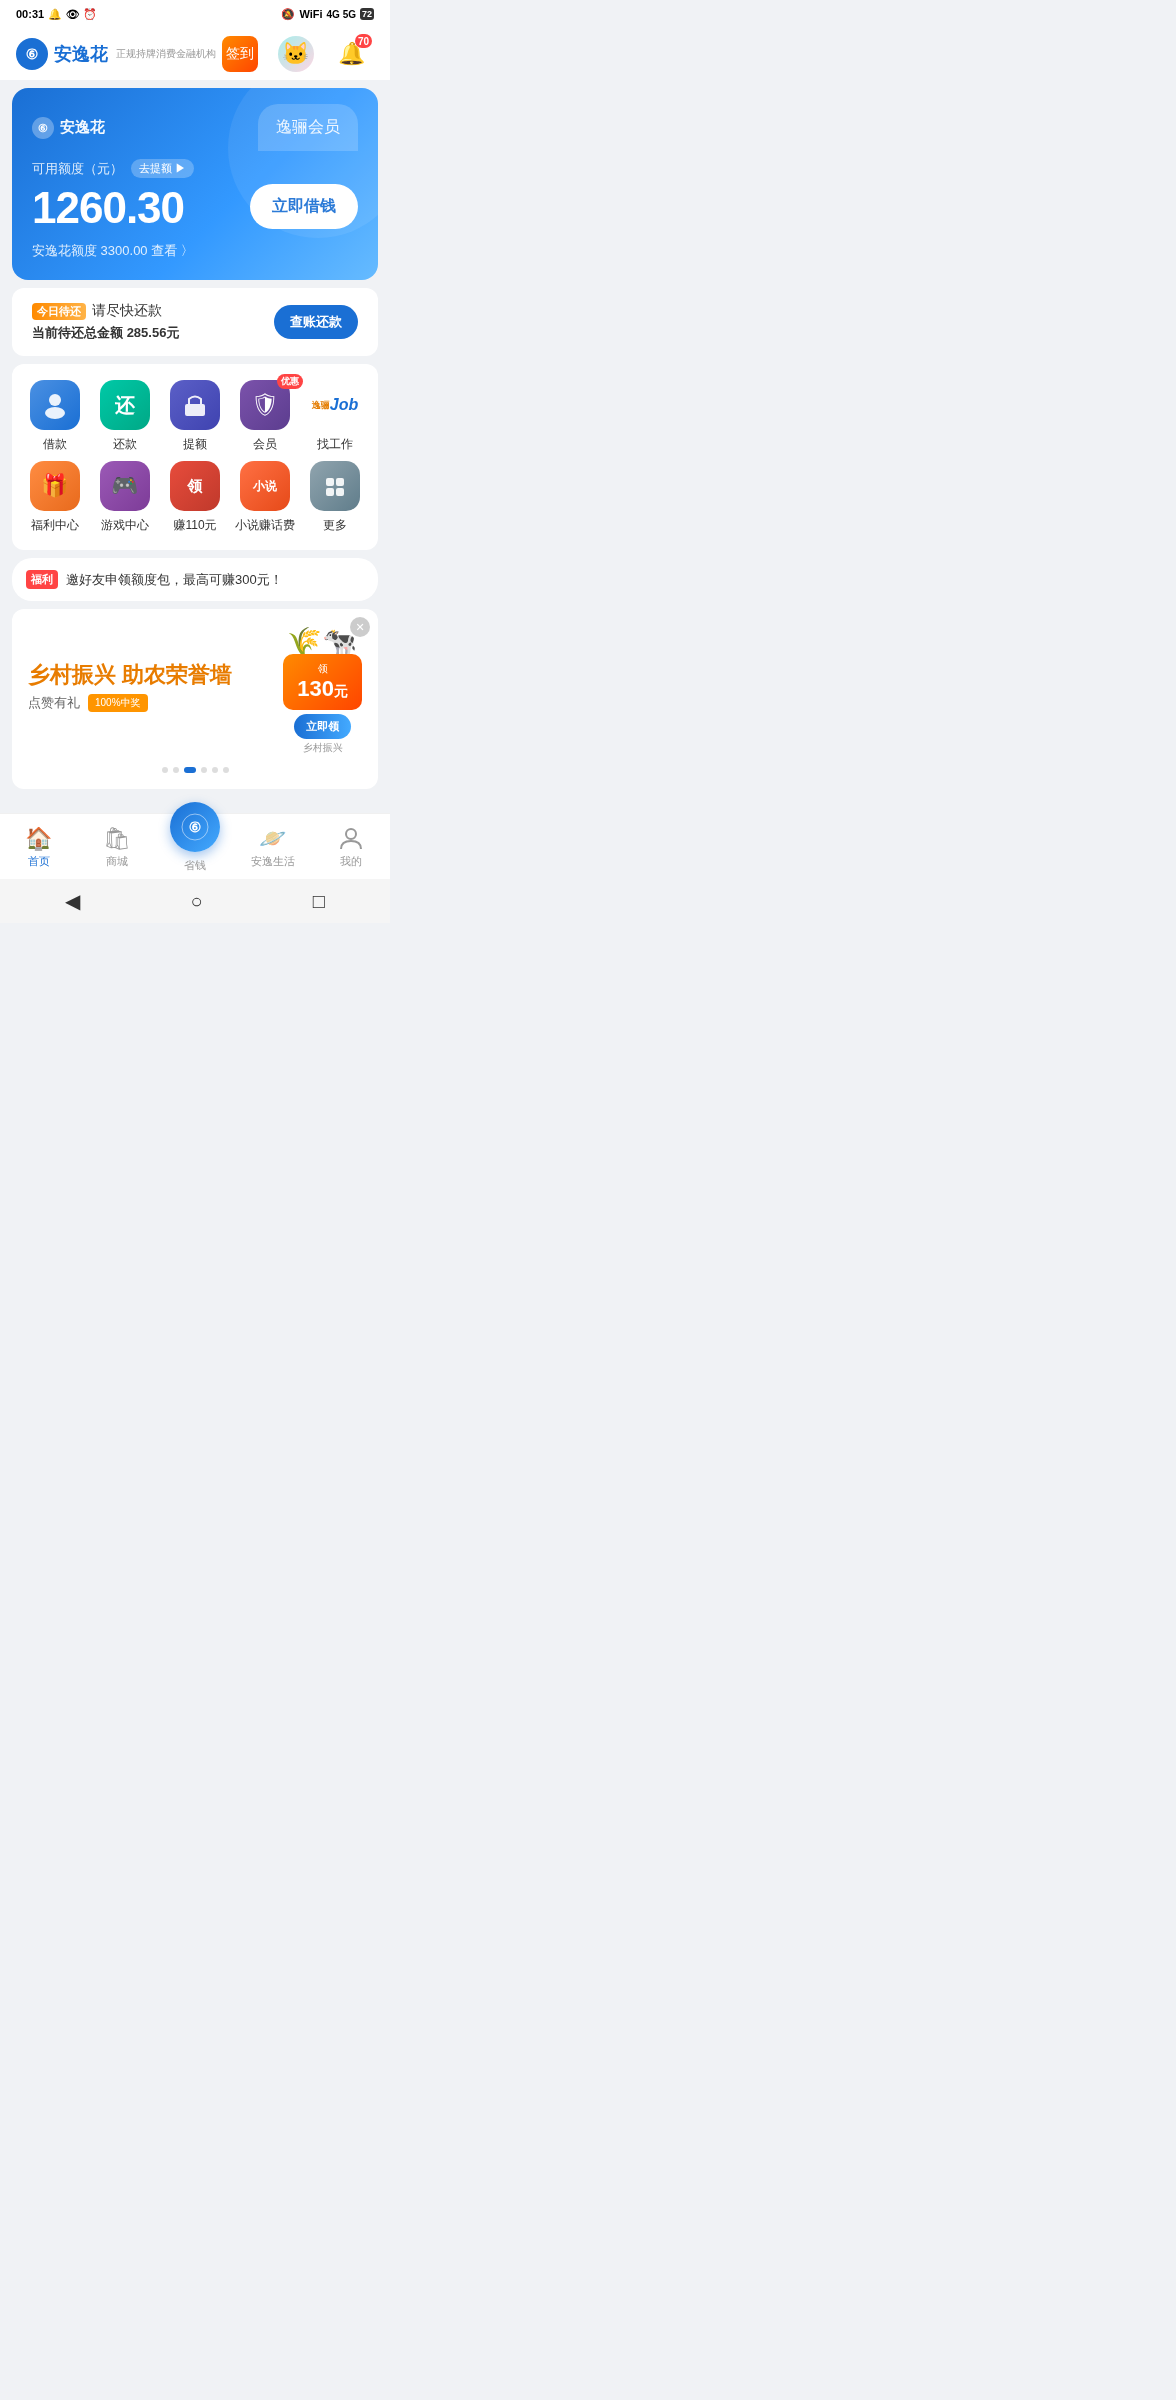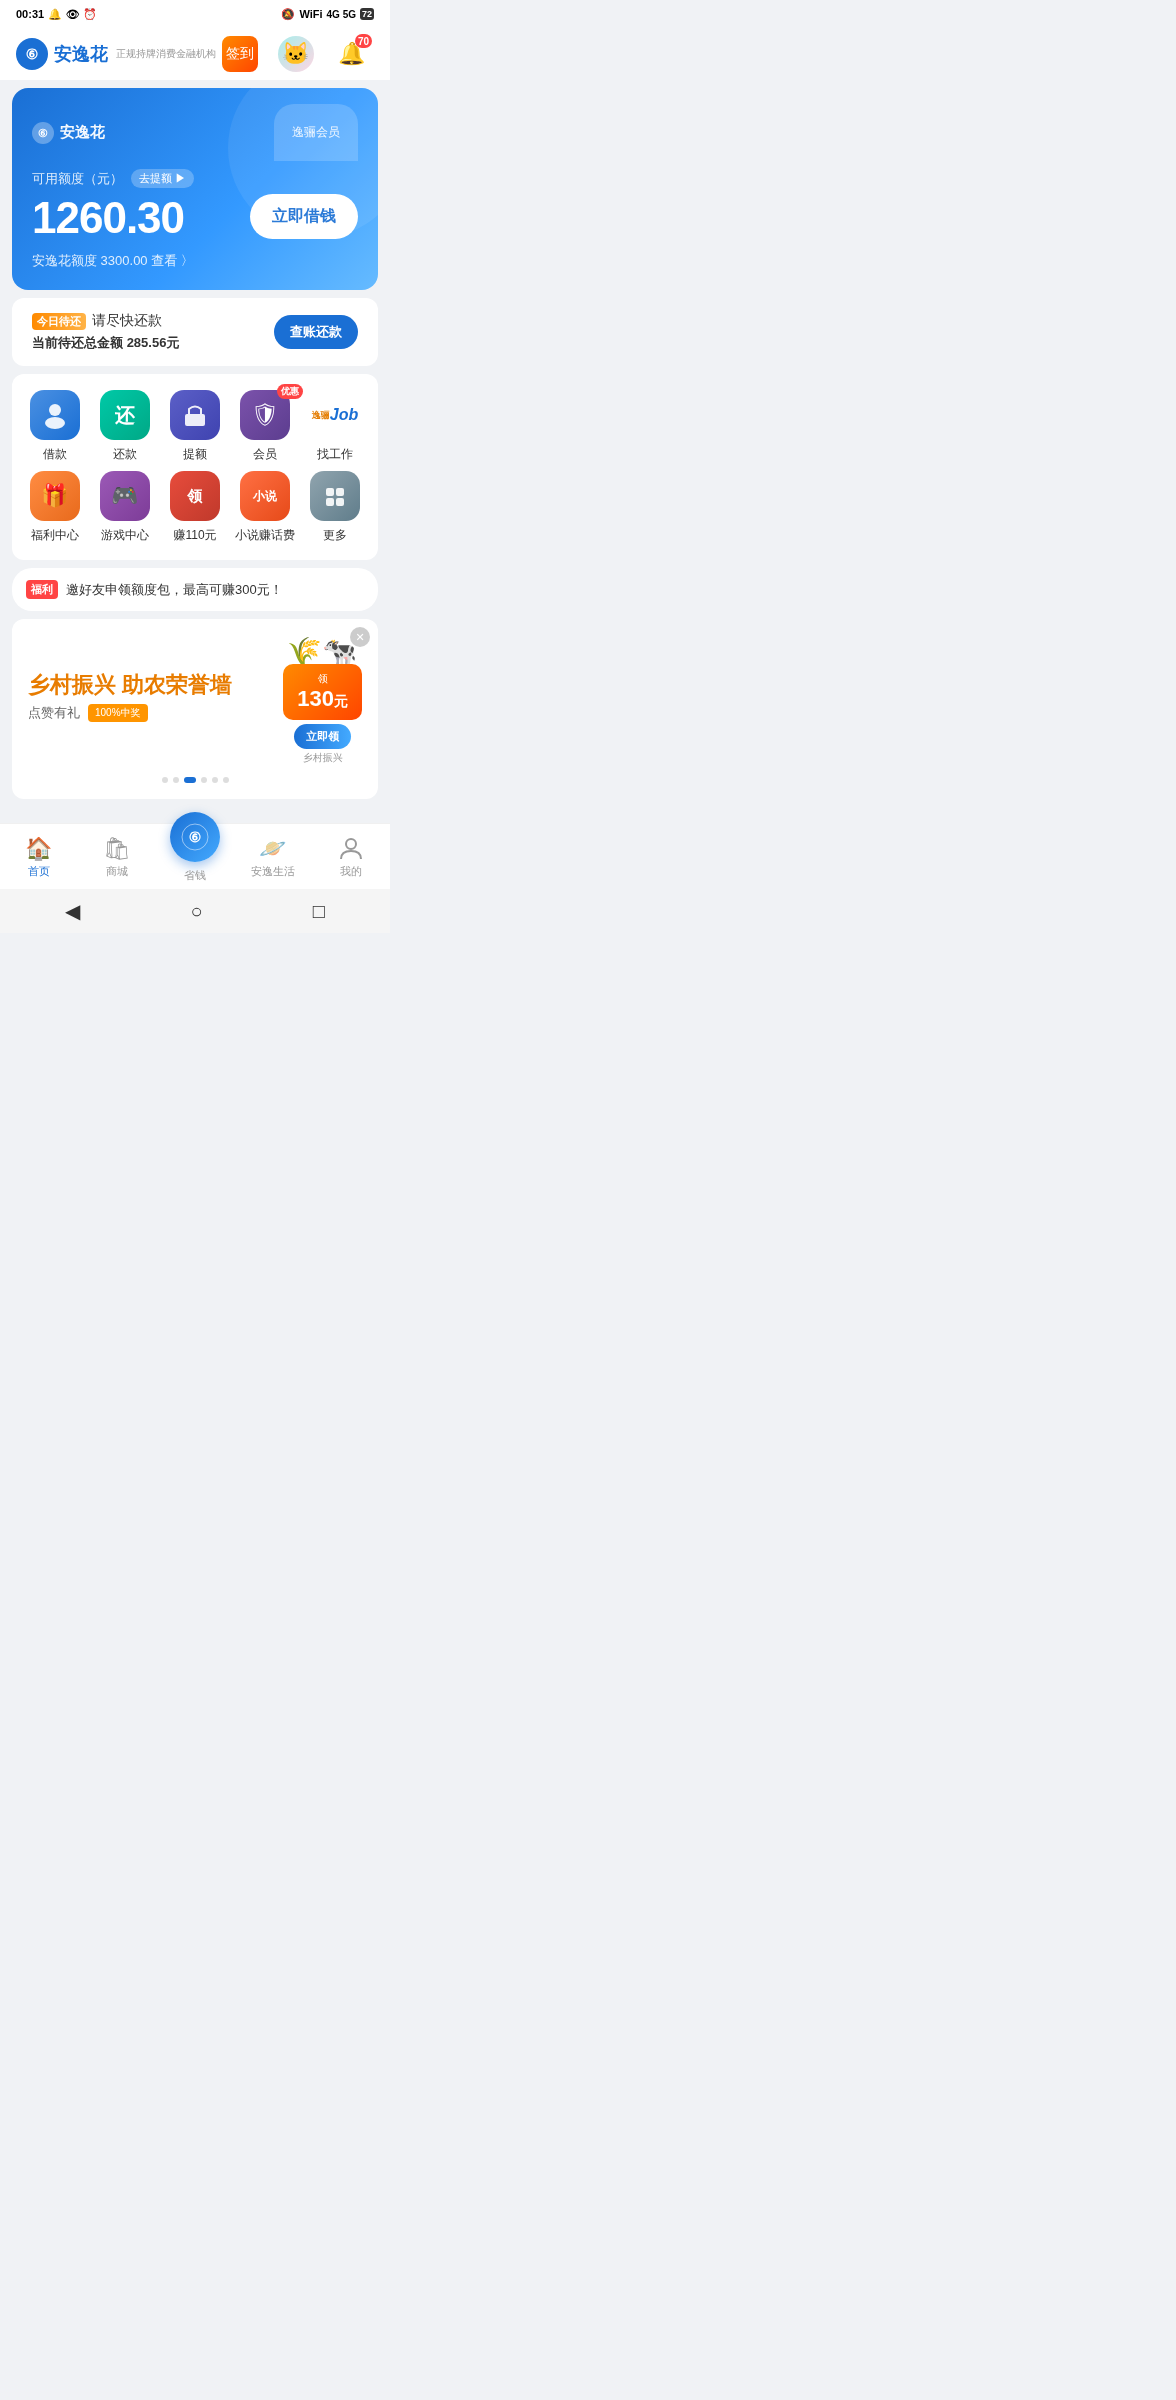--- a/index.html
+++ b/index.html
@@ -127,22 +127,22 @@
       gap: 6px;
     }
     .card-logo-text {
       font-size: 15px;
       font-weight: 600;
       color: rgba(255,255,255,0.95);
     }
     .card-member-tab {
       background: rgba(255,255,255,0.18);
       border-radius: 20px 20px 0 0;
-      padding: 20px 18px;
-      font-size: 12px;
+      padding: 13px 18px;
+      font-size: 16px;
       color: rgba(255,255,255,0.9);
     }
     .card-quota-label {
       font-size: 13px;
       color: rgba(255,255,255,0.85);
       display: flex;
       align-items: center;
       gap: 8px;
       margin-bottom: 6px;
     }

